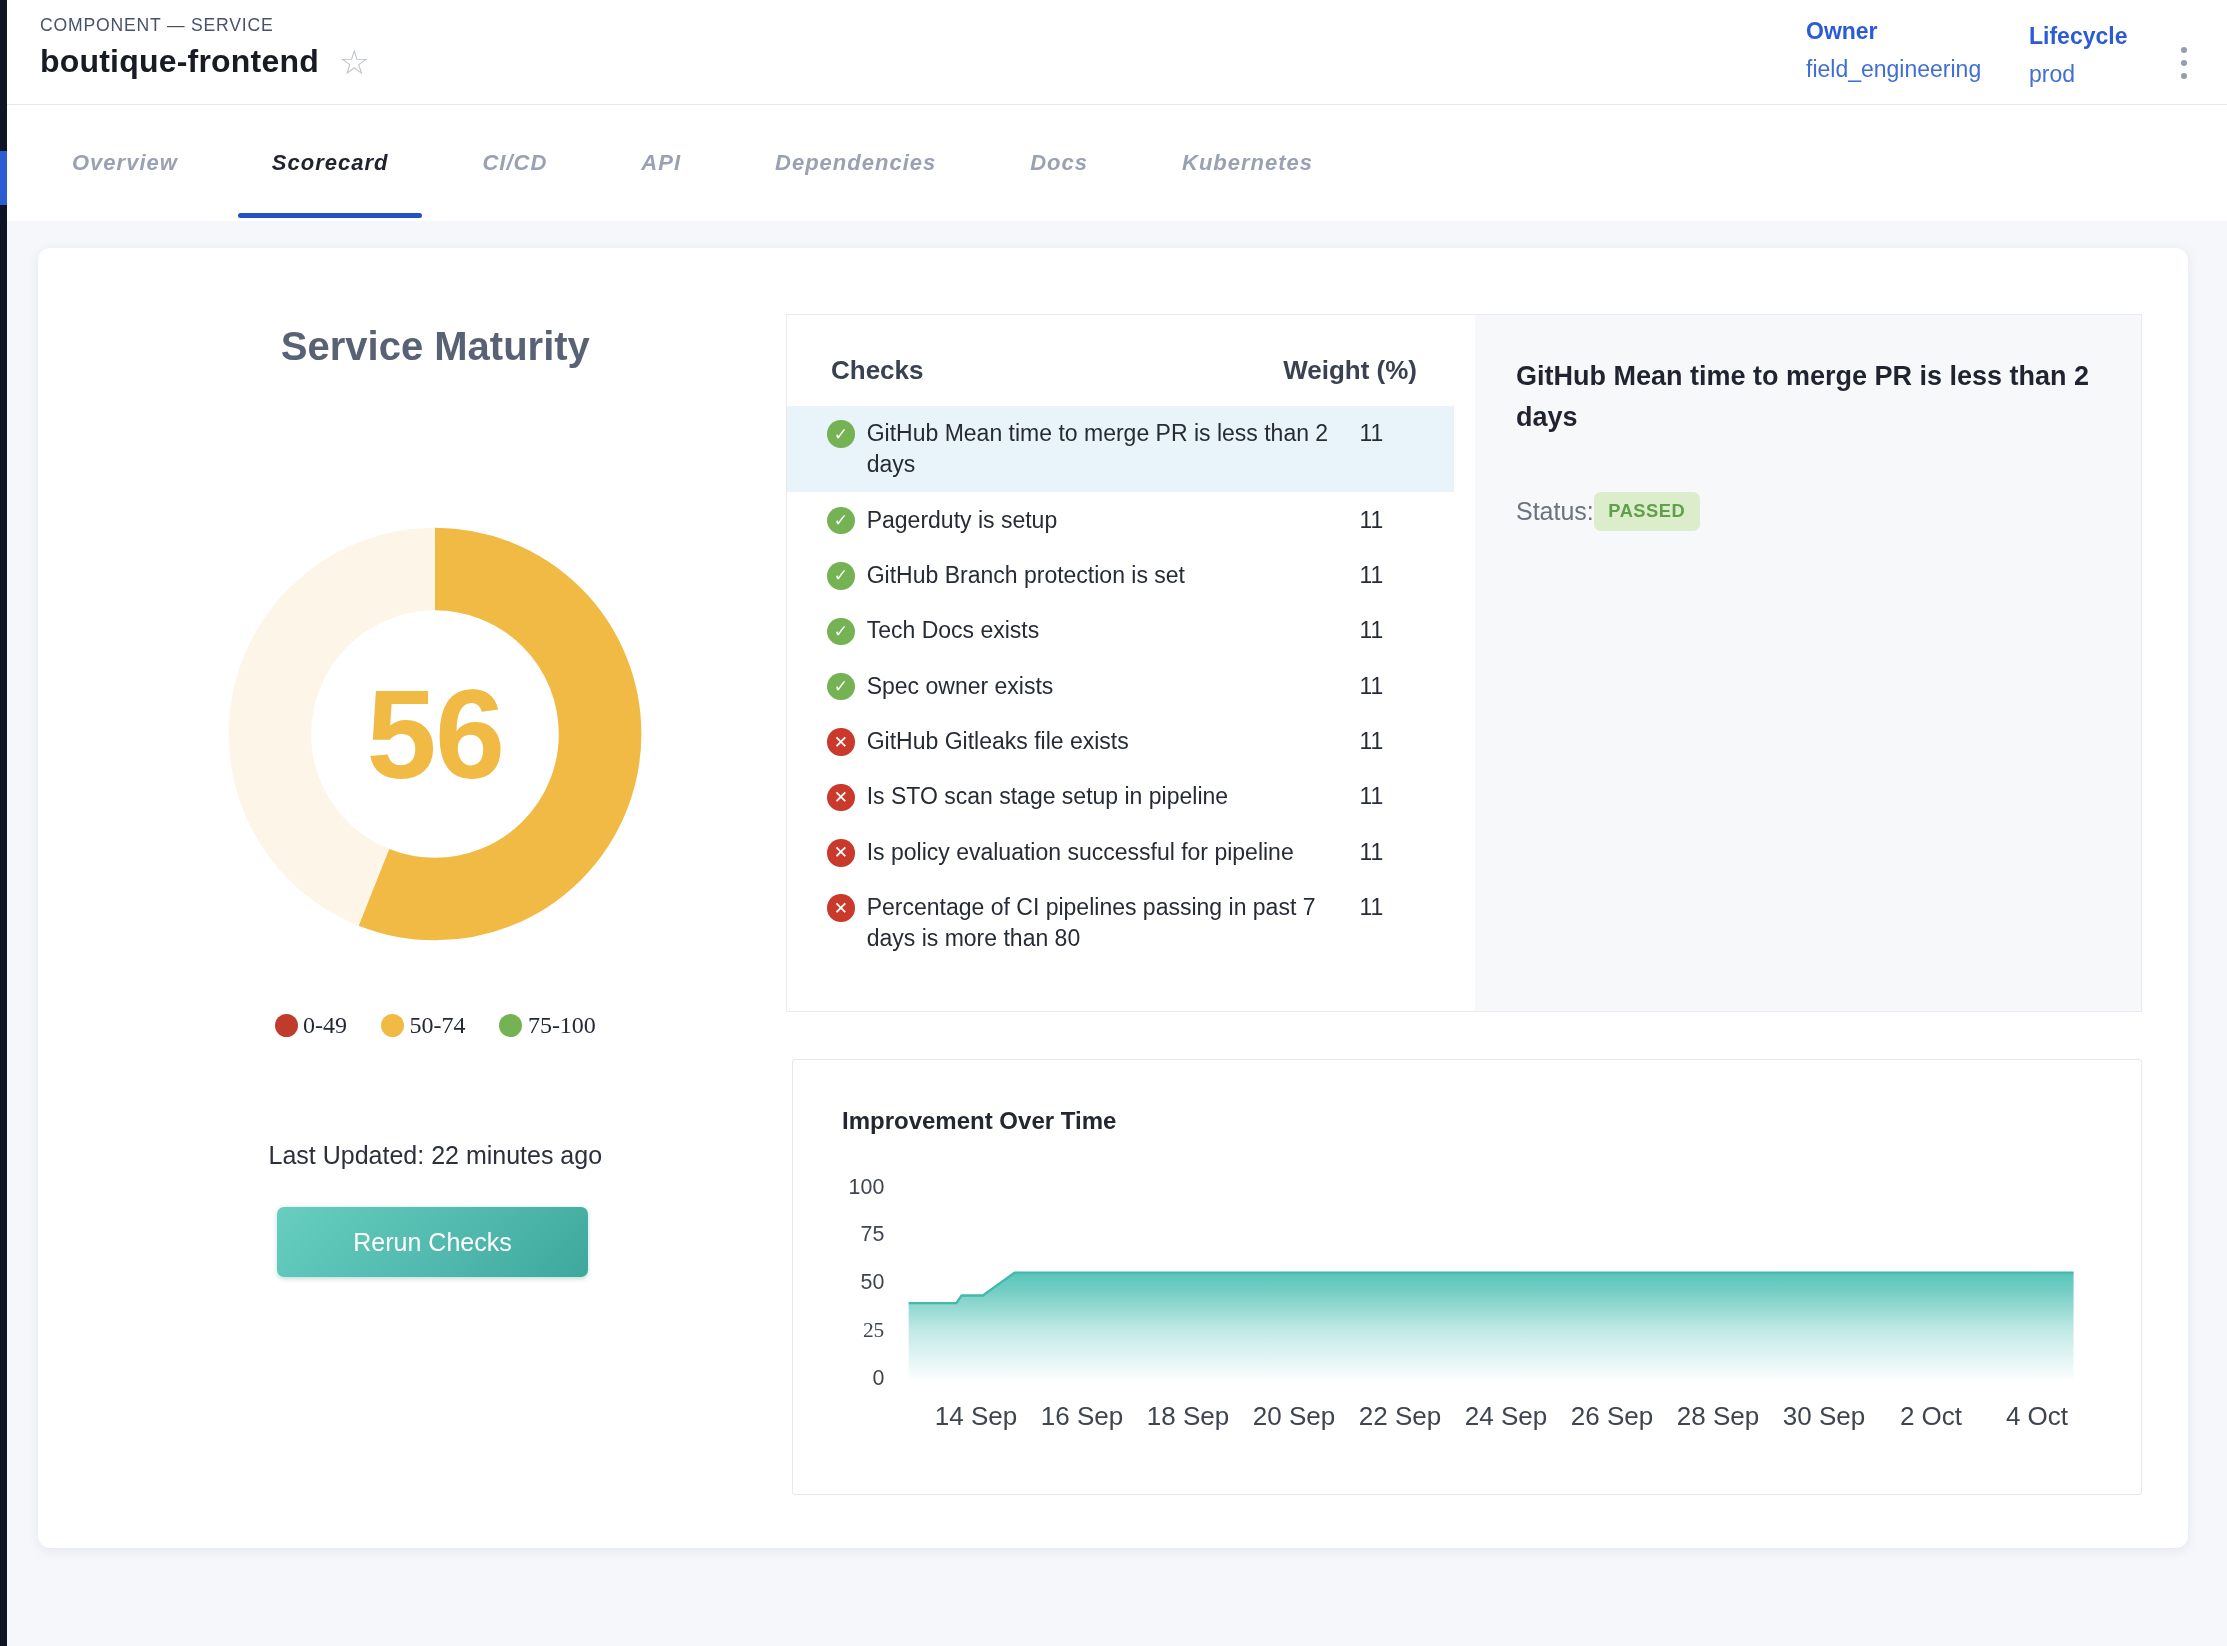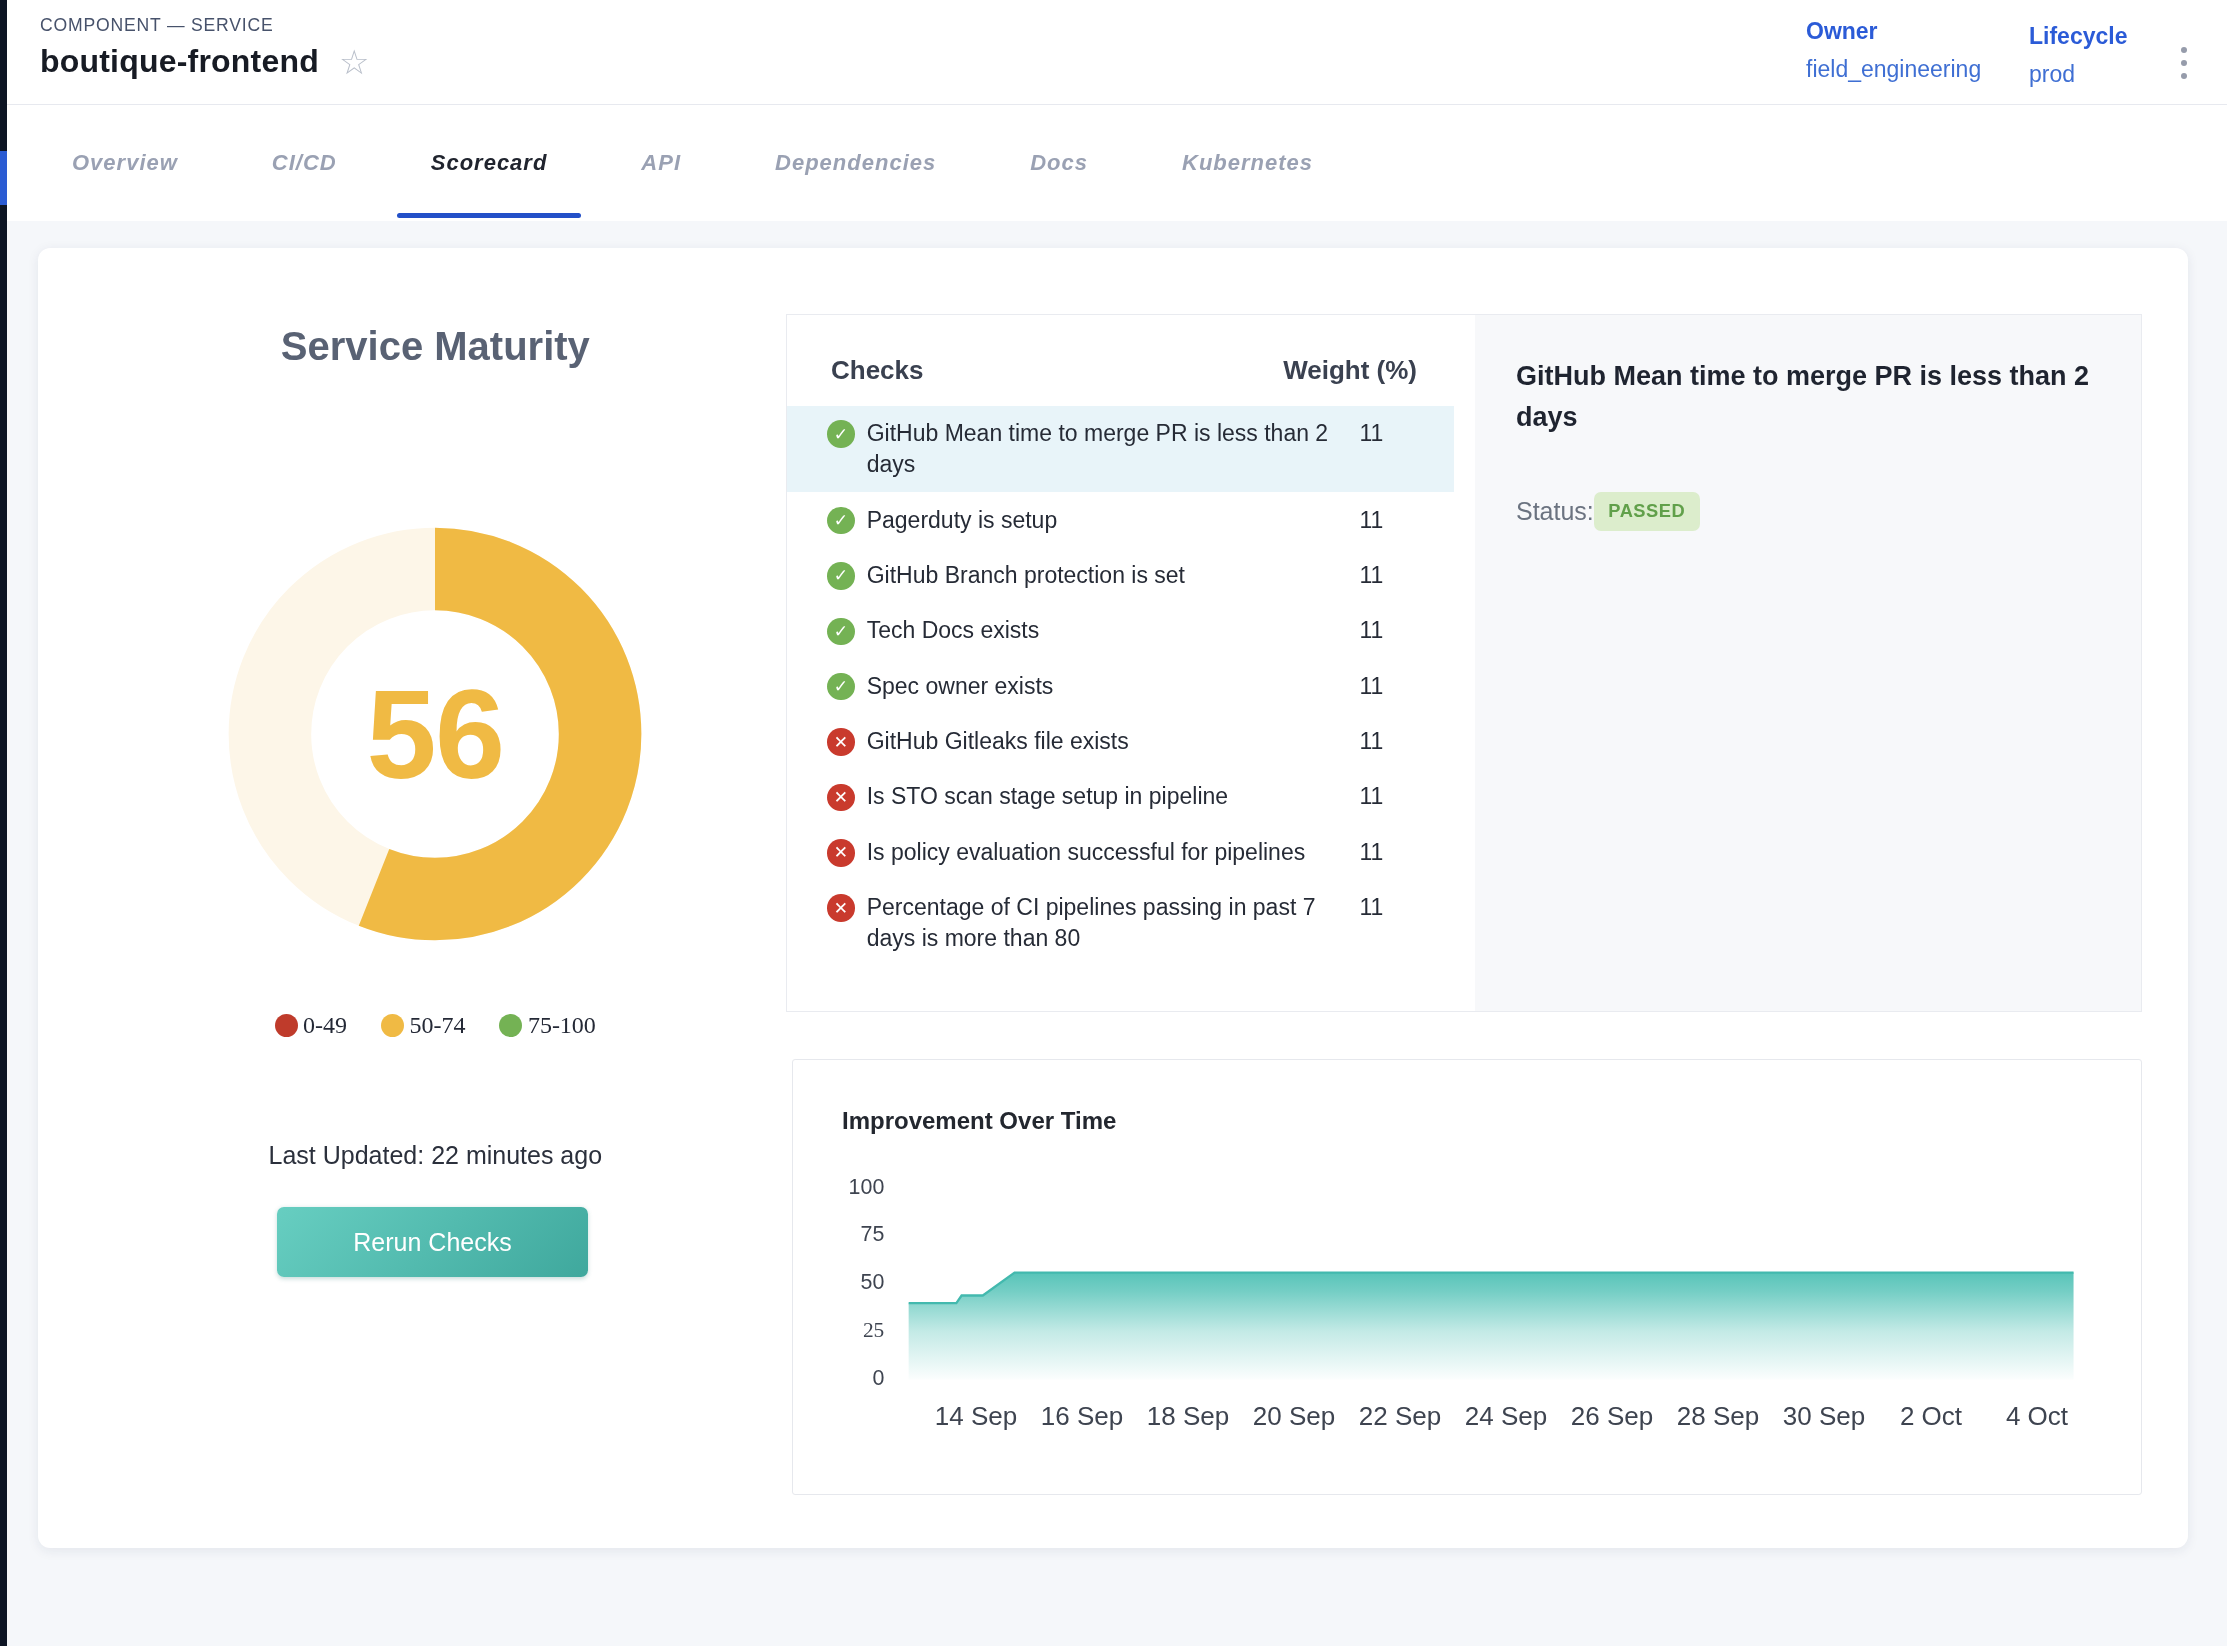--- a/index.html
+++ b/index.html
@@ -119,25 +119,25 @@
         <i></i>
         <i></i>
       </div>
   </div>
 
   <div class="tabs">
 
   <div class="tab">
         <span>Overview</span>
       </div>
-      <div class="tab">
-        <span>CI/CD</span>
-      </div>
       <div class="tab active">
         <span>Scorecard</span>
+      </div>
+      <div class="tab">
+        <span>CI/CD</span>
       </div>
       <div class="tab">
         <span>API</span>
       </div>
       <div class="tab">
         <span>Dependencies</span>
       </div>
       <div class="tab">
         <span>Docs</span>
       </div>
@@ -218,21 +218,21 @@
                 <span class="name">GitHub Gitleaks file exists</span>
                 <span class="weight">11</span>
               </div>
               <div class="row failed">
                 <span class="st-icon">✕</span>
                 <span class="name">Is STO scan stage setup in pipeline</span>
                 <span class="weight">11</span>
               </div>
               <div class="row failed">
                 <span class="st-icon">✕</span>
-                <span class="name">Is policy evaluation successful for pipelines</span>
+                <span class="name">Is policy evaluation successful for pipeline</span>
                 <span class="weight">11</span>
               </div>
               <div class="row failed">
                 <span class="st-icon">✕</span>
                 <span class="name">Percentage of CI pipelines passing in past 7 days is more than 80</span>
                 <span class="weight">11</span>
               </div>
             </div>
         </div>
         <div class="detail">

